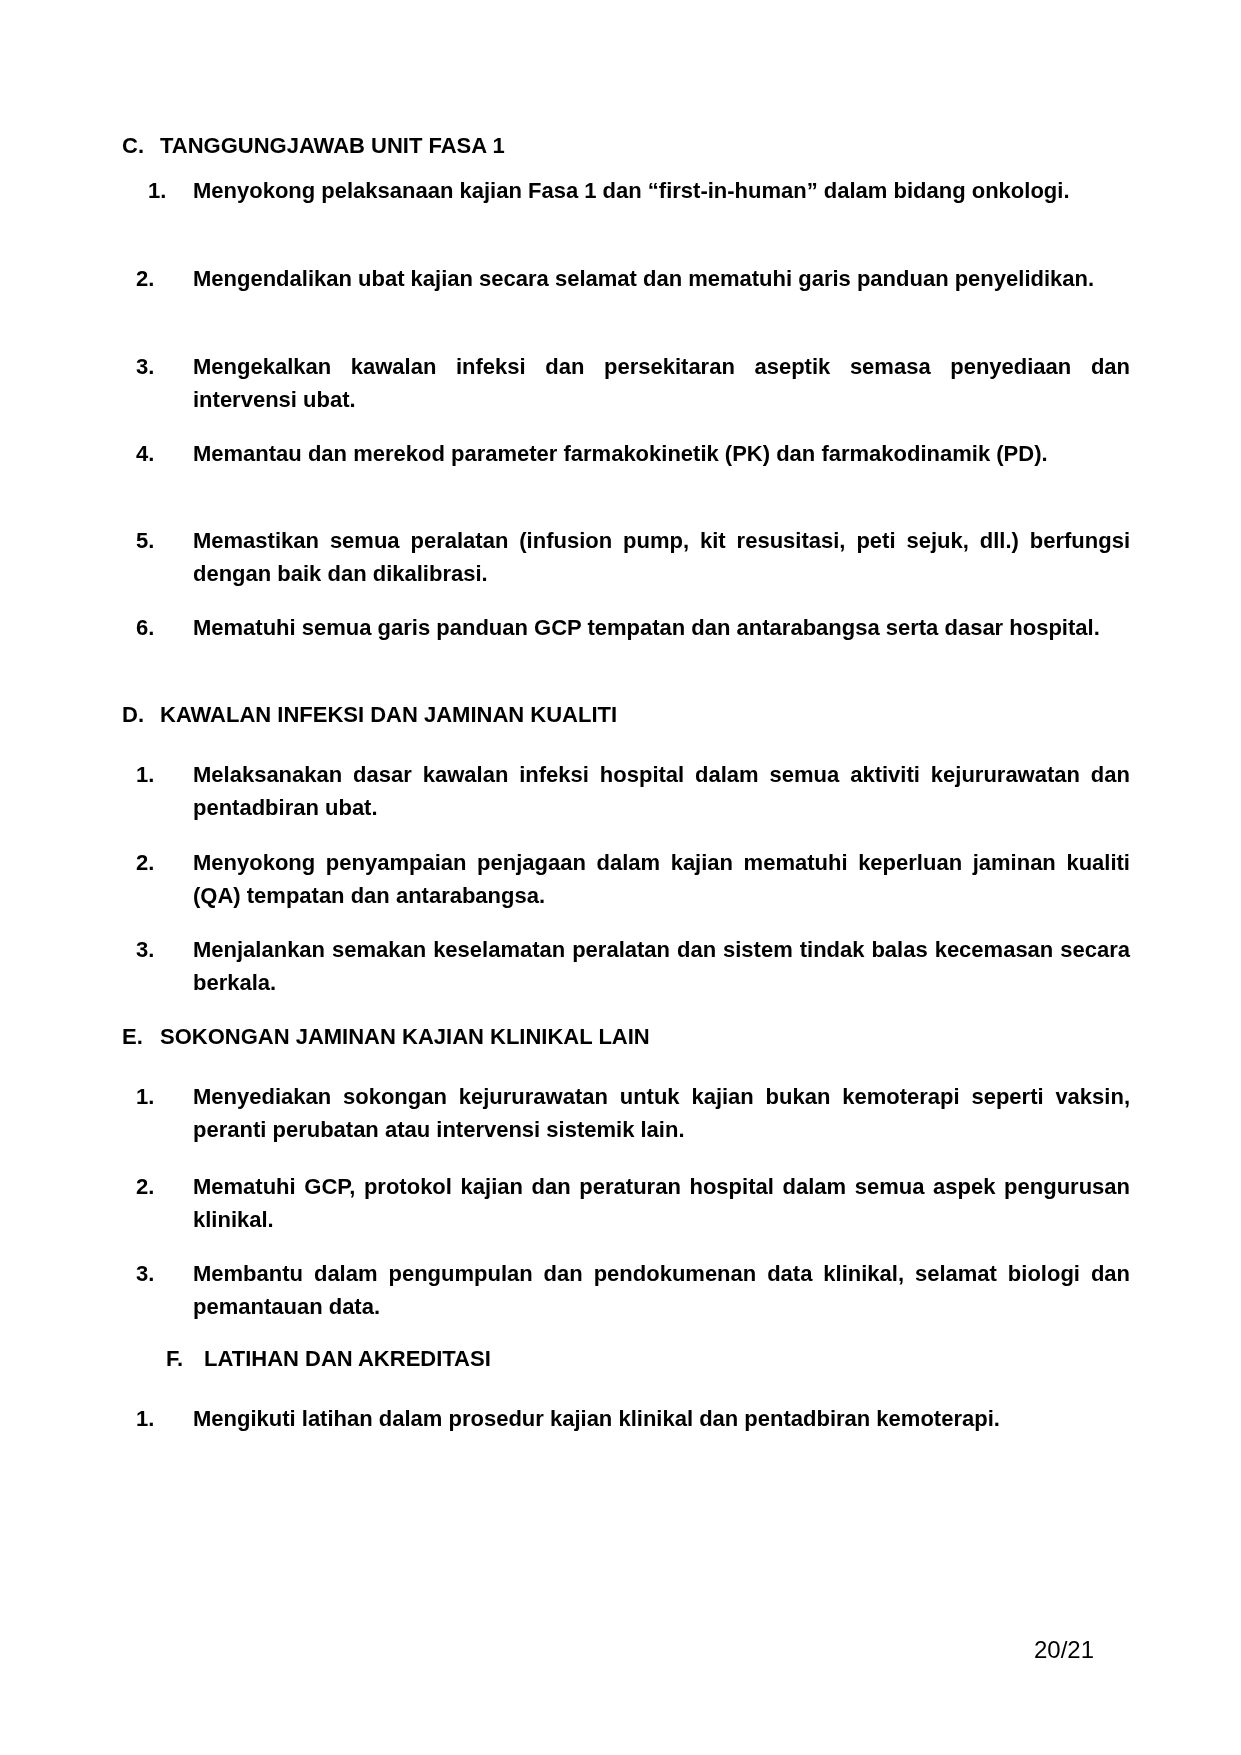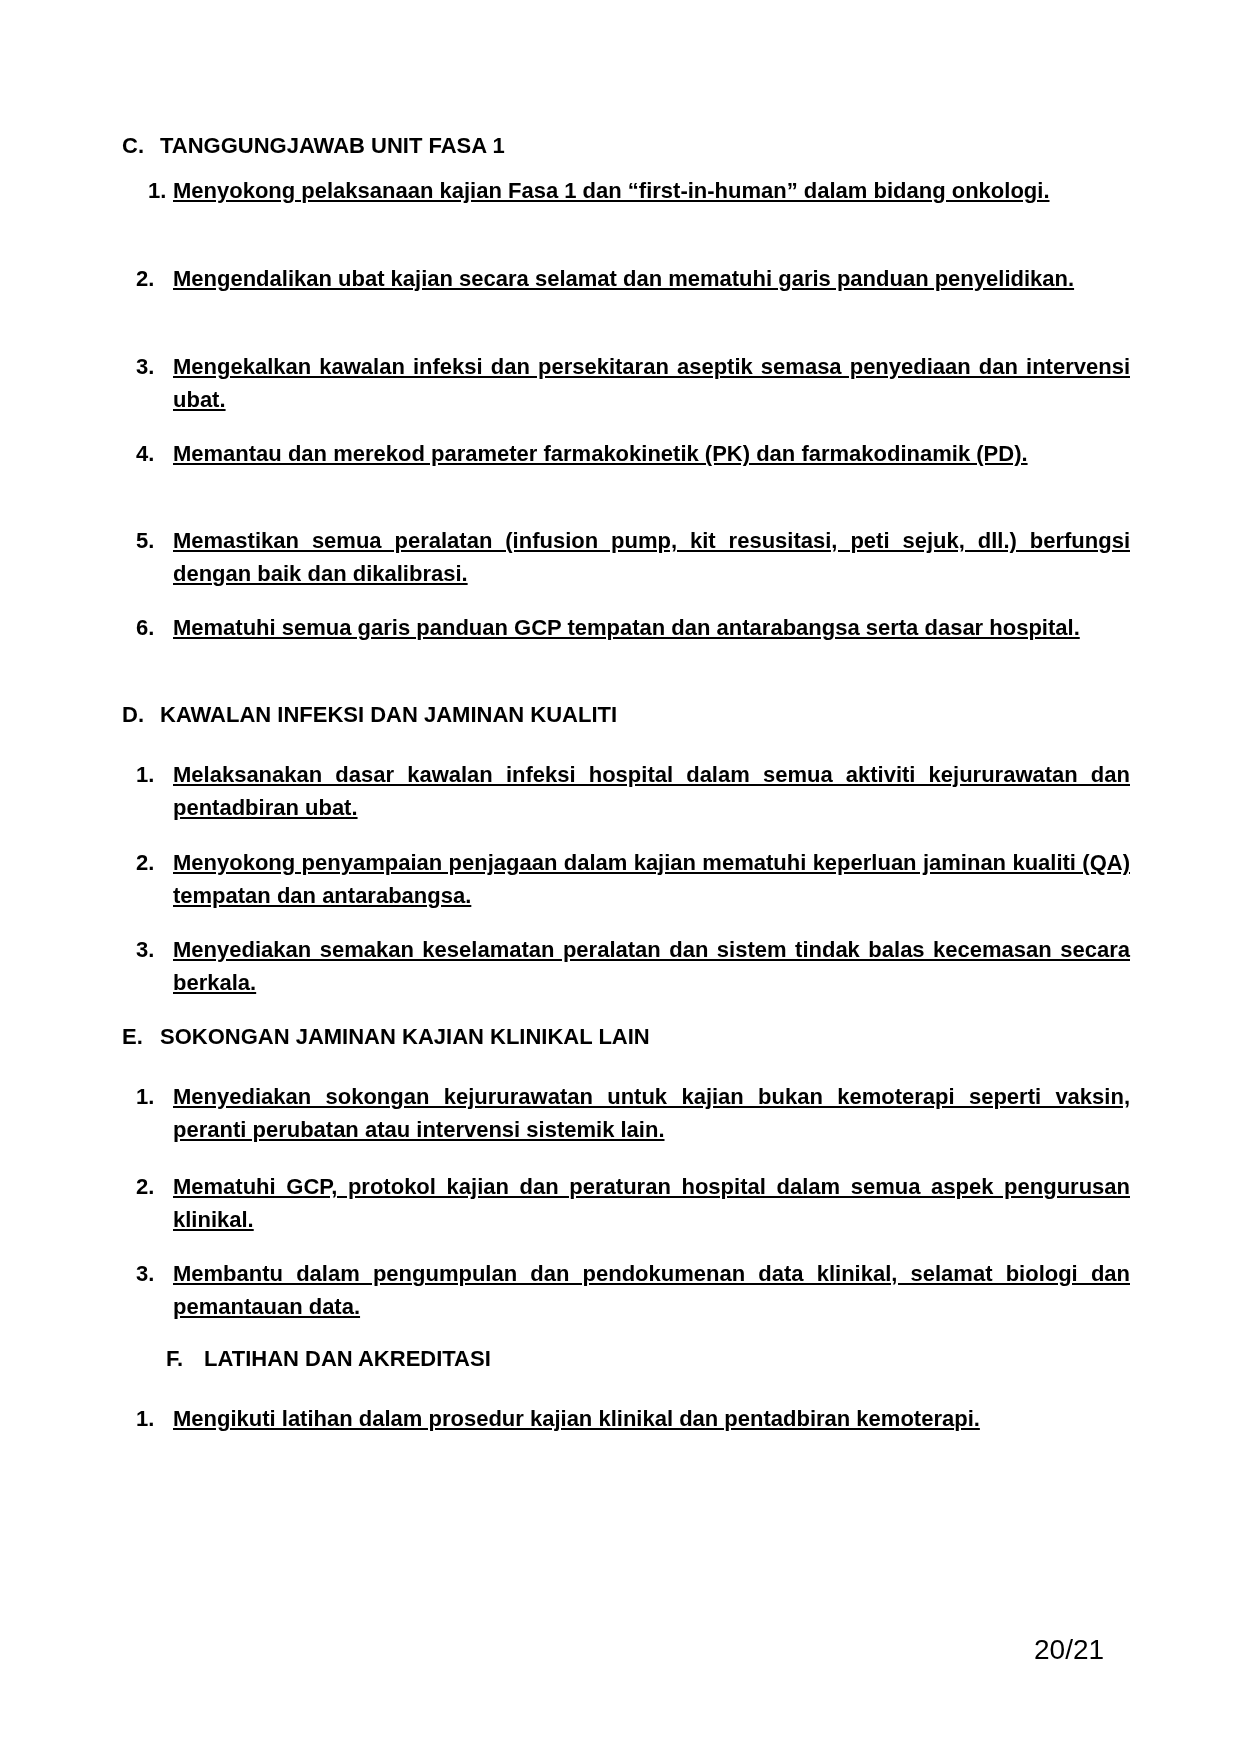--- a/index.html
+++ b/index.html
@@ -47,29 +47,28 @@
       position: absolute;
       left: 14px;
       top: 0;
       width: 44px;
     }
     .item .num.tight {
       left: 26px;
     }
     .item .text {
       display: block;
-      margin-left: 51px;
+      margin-left: 71px;
       text-align: justify;
-      text-decoration: underline;
     }
     .page-number {
       position: absolute;
       left: 1034px;
       top: 1636px;
-      font-size: 28px;
+      font-size: 24px;
       font-weight: normal;
       line-height: 28px;
     }
   </style>
 </head>
 <body>
 
 <div class="page">
 
   <div class="section-heading" style="top:130px;">
@@ -108,21 +107,21 @@
   <div class="item" style="top:758px;">
     <span class="num">1.</span>
     <span class="text">Melaksanakan dasar kawalan infeksi hospital dalam semua aktiviti kejururawatan dan pentadbiran ubat.</span>
   </div>
   <div class="item" style="top:846px;">
     <span class="num">2.</span>
     <span class="text">Menyokong penyampaian penjagaan dalam kajian mematuhi keperluan jaminan kualiti (QA) tempatan dan antarabangsa.</span>
   </div>
   <div class="item" style="top:933px;">
     <span class="num">3.</span>
-    <span class="text">Menyediakan semakan keselamatan peralatan dan sistem tindak balas kecemasan secara berkala.</span>
+    <span class="text">Menjalankan semakan keselamatan peralatan dan sistem tindak balas kecemasan secara berkala.</span>
   </div>
 
   <div class="section-heading" style="top:1021px;">
     <span class="letter">E.</span><span>SOKONGAN JAMINAN KAJIAN KLINIKAL LAIN</span>
   </div>
 
   <div class="item" style="top:1080px;">
     <span class="num">1.</span>
     <span class="text">Menyediakan sokongan kejururawatan untuk kajian bukan kemoterapi seperti vaksin, peranti perubatan atau intervensi sistemik lain.</span>
   </div>

